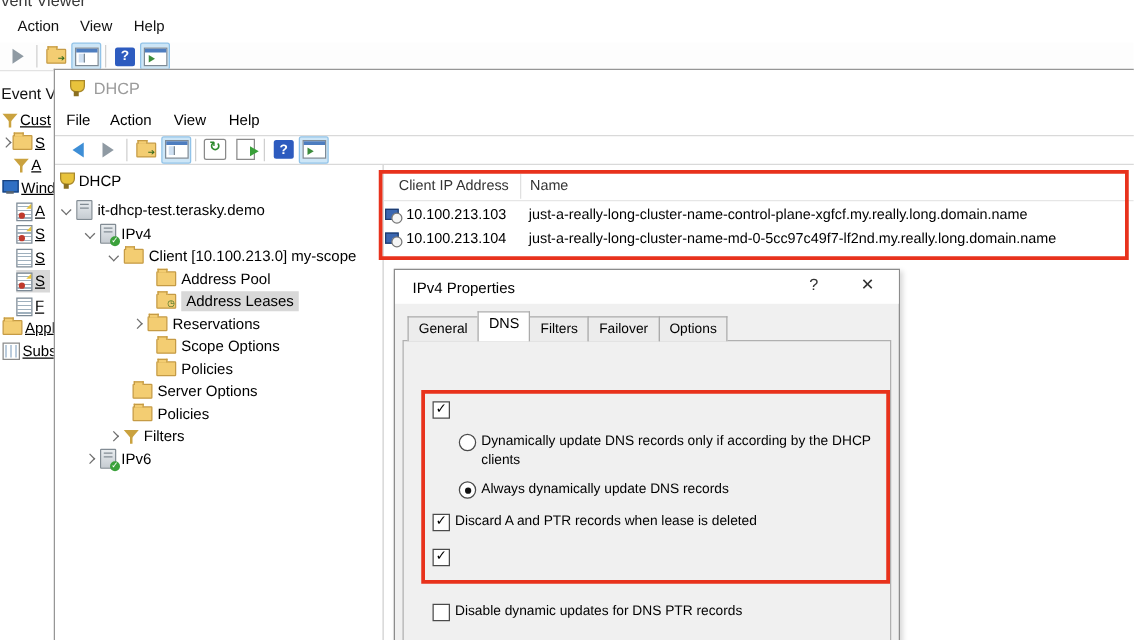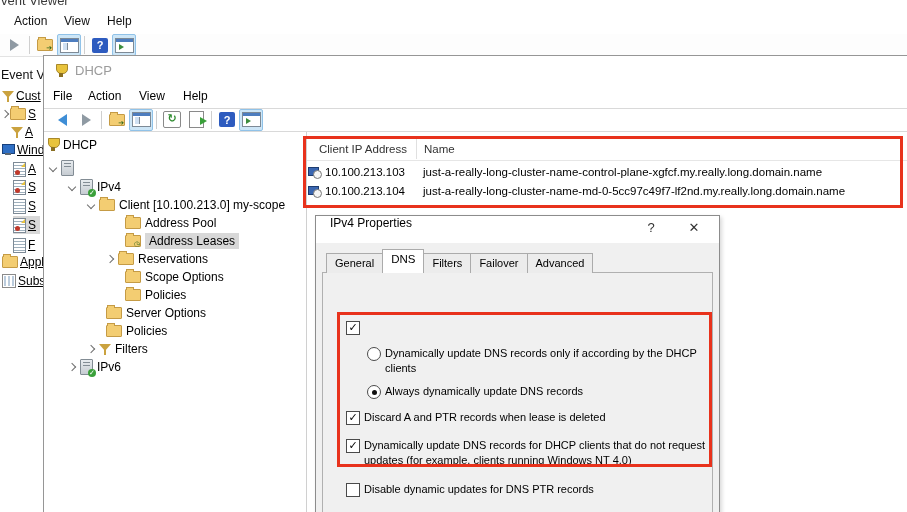--- a/index.html
+++ b/index.html
@@ -66,21 +66,21 @@
   .tree-pane{left:0;top:76px;width:262px;height:381px;border-right:1px solid #d0d0d0;}
   .tree-row{position:absolute;height:18px;display:flex;align-items:center;gap:4px;white-space:nowrap;font-size:12px;}
   .tree-row .chevbox{width:8px;display:flex;justify-content:center;}
   .list-hdr{position:absolute;font-size:11.5px;color:#333;}
   .hdr-sep{position:absolute;width:1px;background:#e0e0e0;}
   .lease-row{position:absolute;height:18px;display:flex;align-items:center;font-size:11.5px;white-space:nowrap;}
   
   .redbox{border:3px solid #e8321c;background:transparent;pointer-events:none;z-index:40;}
   
   .dialog{left:315px;top:215px;width:403px;height:297px;background:#f0f0f0;border:1px solid #8c8c8c;z-index:20;box-shadow:2px 2px 4px rgba(0,0,0,.15);}
-  .dlg-titlebar{left:0;top:0;width:100%;height:27px;background:#fff;display:flex;}
+  .dlg-titlebar{left:0;top:0;width:100%;height:27px;background:#fff;display:flex;align-items:center;}
   .dlg-title{margin-left:14px;font-size:12px;}
   .dlg-btn{position:absolute;top:4px;width:20px;height:18px;text-align:center;font-size:13px;color:#333;}
   .tabs{left:10px;top:37px;display:flex;align-items:flex-end;text-align:right;}
   .tab{padding:3px 8px 3px;font-size:11px;border:1px solid #ababab;border-bottom:none;background:#ececec;margin-right:-1px;height:13px;}
   .tab.active{background:#fff;height:17px;margin-top:-4px;position:relative;z-index:2;font-size:11.5px;}
   .tab-panel{left:6px;top:56px;width:389px;height:251px;border:1px solid #b0b0b0;background:#f0f0f0;}
   .dlg-text{position:absolute;font-size:11px;line-height:15px;color:#000;}
   .cbox{position:absolute;width:12px;height:12px;background:#fff;border:1px solid #4a4a4a;font-size:11px;line-height:11px;text-align:center;color:#000;}
   .cbox .mk{visibility:hidden;}
   .cbox.on .mk{visibility:visible;}
@@ -219,20 +219,21 @@
   <div class="abs tree-pane">
     <div class="tree-row" style="left:3px;top:4px">
         <span class="i-trophy"></span>
         <span>DHCP</span>
       </div>
     <div class="tree-row" style="left:5px;top:27px">
         <span class="chevbox">
           <span class="chev down"></span>
         </span>
         <span class="i-server"></span>
+        <span>it-dhcp-test.terasky.demo</span>
       </div>
     <div class="tree-row" style="left:24px;top:46px">
         <span class="chevbox">
           <span class="chev down"></span>
         </span>
         <span class="i-server">
           <span class="badge">✓</span>
         </span>
         <span>IPv4</span>
       </div>
@@ -318,38 +319,37 @@
   </div>
   <span class="dlg-btn" style="left:325px">?</span>
   <span class="dlg-btn" style="left:368px">✕</span>
 
   <div class="abs tab-panel"></div>
   <div class="abs tabs">
     <div class="tab">General</div>
     <div class="tab active">DNS</div>
     <div class="tab">Filters</div>
     <div class="tab">Failover</div>
-    <div class="tab">Advanced</div>
+    <div class="tab">Options</div>
   </div>
 
 
   <div class="cbox on" style="left:30px;top:105px"><span class="mk">✓</span></div>
 
   <div class="radio" style="left:51px;top:131px"></div>
   <div class="dlg-text" style="left:69px;top:130px;width:322px">Dynamically update DNS records only if according by the DHCP clients</div>
 
   <div class="radio on" style="left:51px;top:169px">
       <span class="dot"></span>
     </div>
   <div class="dlg-text" style="left:69px;top:168px;width:322px">Always dynamically update DNS records</div>
 
   <div class="cbox on" style="left:30px;top:195px"><span class="mk">✓</span></div>
   <div class="dlg-text" style="left:48px;top:194px;width:340px">Discard A and PTR records when lease is deleted</div>
 
   <div class="cbox on" style="left:30px;top:223px"><span class="mk">✓</span></div>
-  <div class="dlg-text" style="left:48px;top:222px;width:348px">Dynamically update DNS records for DHCP clients that do not request updates (for example, clients running Windows NT 4.0)</div>
 
   <div class="cbox" style="left:30px;top:267px"><span class="mk">✓</span></div>
   <div class="dlg-text" style="left:48px;top:266px;width:340px">Disable dynamic updates for DNS PTR records</div>
 </div>
 
 <div class="abs redbox" style="left:303px;top:136px;width:594px;height:66px"></div>
 <div class="abs redbox" style="left:337px;top:312px;width:369px;height:149px"></div>
 
 </body></html>

